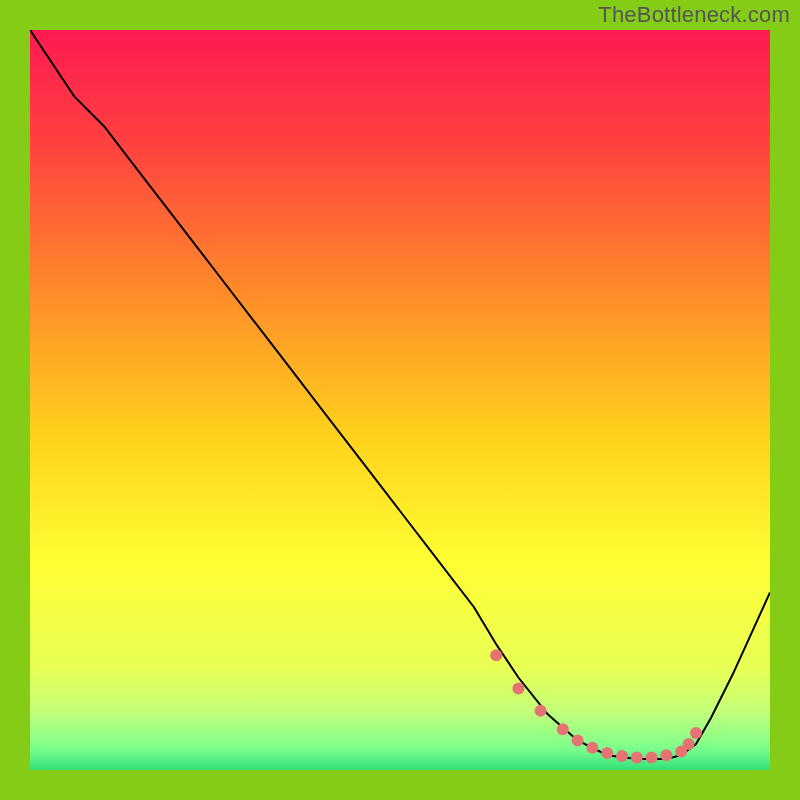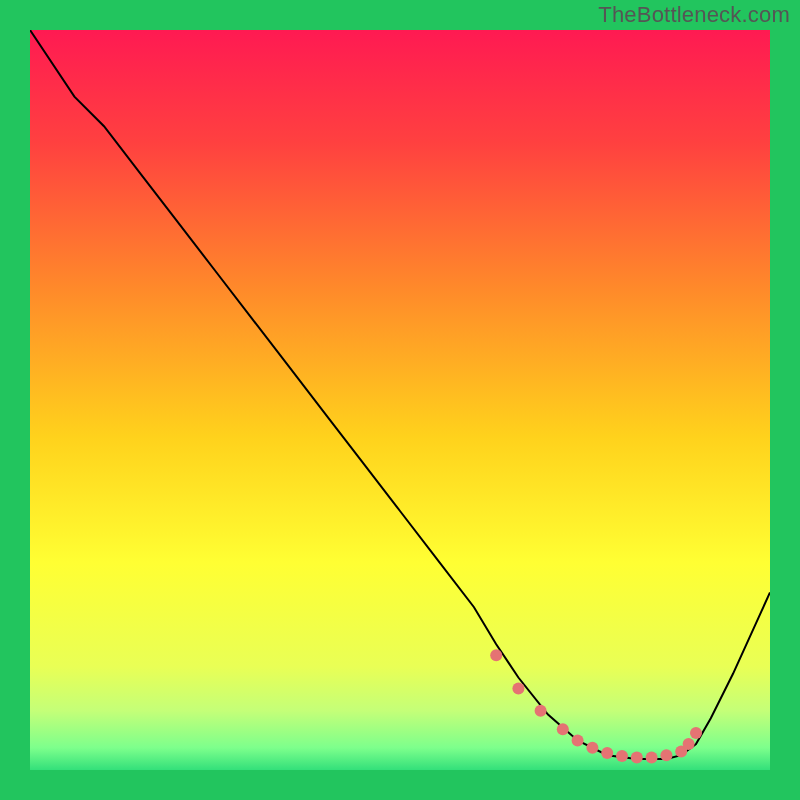--- a/index.html
+++ b/index.html
@@ -8,21 +8,21 @@
     width: 800px;
     height: 800px;
     background: #000;
     font-family: Arial, Helvetica, sans-serif;
     overflow: hidden;
   }
   .frame {
     position: relative;
     width: 800px;
     height: 800px;
-    background: #22c55e;
+    background: #84cc16;
   }
   .watermark {
     position: absolute;
     top: 2px;
     right: 10px;
     color: #555;
     font-size: 22px;
     font-weight: 500;
     letter-spacing: 0.2px;
     z-index: 50;

